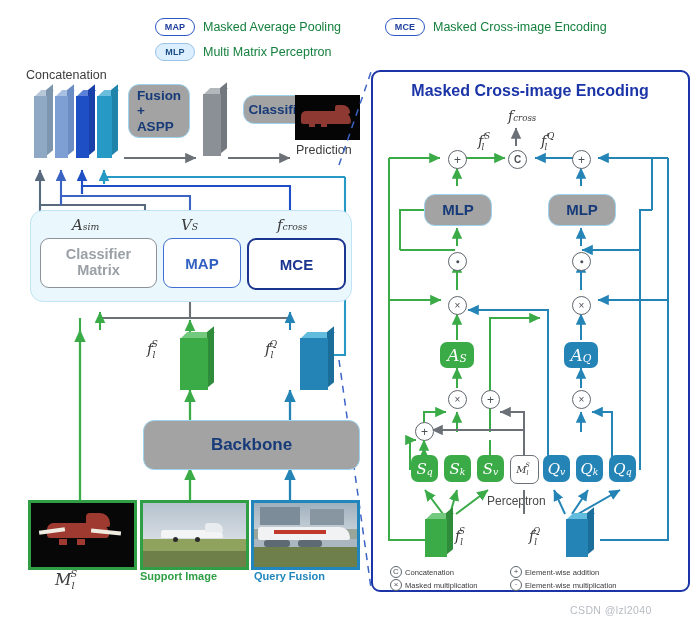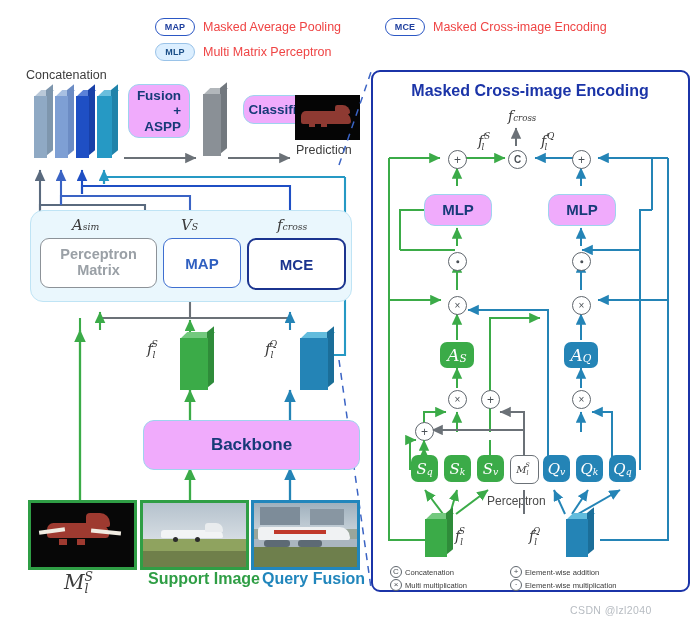--- a/index.html
+++ b/index.html
@@ -6,25 +6,25 @@
   body{width:695px;height:623px;position:relative;overflow:hidden;
        font-family:"Liberation Sans",sans-serif;}
   .abs{position:absolute;}
   .ctr{display:flex;align-items:center;justify-content:center;}
 
   
   .tag{border-radius:9px;border:1.6px solid #2b57c4;background:#ffffff;
        color:#1f3f9e;font-weight:bold;font-size:9px;letter-spacing:.2px;
        width:38px;height:16px;}
   .tag.fill{background:#dcefff;border-color:#9ac3e8;color:#1b4f87;}
-  .legend-txt{font-size:12.5px;color:#ef4444;white-space:nowrap;}
-
-  
-  .rbox{border-radius:11px;border:1.6px solid #9ed3ee;background:#f0abfc;
-        color:#173a78;font-weight:bold;text-align:right;line-height:1.12;}
+  .legend-txt{font-size:12.5px;color:#15803d;white-space:nowrap;}
+
+  
+  .rbox{border-radius:11px;border:1.6px solid #9ed3ee;background:#a3a3a3;
+        color:#173a78;font-weight:bold;text-align:left;line-height:1.12;}
   .rbox.mlp{font-size:15px;}
   .greybox{border-radius:9px;border:1.7px solid #8c9298;background:#ffffff;
            color:#9aa0a6;font-weight:bold;text-align:center;line-height:1.1;font-size:14.5px;}
   .bluebox{border-radius:9px;border:1.7px solid #3f6fd0;background:#ffffff;
            color:#2f5fc0;font-weight:bold;text-align:center;font-size:15px;}
   .bluebox.dark{border-color:#1b348f;color:#1b348f;border-width:2.2px;}
 
   .panel-outer{border-radius:13px;border:1.5px solid #bfe4f5;background:#eaf7fd;}
   .mce-panel{border-radius:9px;border:2.6px solid #1b34a8;background:#ffffff;}
 
@@ -52,21 +52,21 @@
   .chip{border-radius:7px;width:27px;height:27px;font-family:"DejaVu Serif",serif;
         font-style:italic;color:#ffffff;font-size:15px;}
   .chip.g{background:#3bab48;}
   .chip.b{background:#2484b6;}
   .chip.w{background:#ffffff;border:1.5px solid #6b7177;color:#3b3b3b;font-size:10px;}
   .attn{border-radius:7px;width:34px;height:26px;font-family:"DejaVu Serif",serif;
         font-style:italic;color:#fff;font-size:17px;}
 
   
   .photo{background-size:cover;background-position:center;}
-  .cap{font-weight:bold;font-size:16px;margin-left:8px;}
+  .cap{font-weight:bold;font-size:11px;}
 
   
   .lgi{display:flex;align-items:center;gap:3px;font-size:7.6px;color:#3a3a3a;white-space:nowrap;}
   .lgc{width:10px;height:10px;border-radius:50%;border:1px solid #5f666d;color:#4a5056;
        font-size:8px;line-height:9px;text-align:center;flex:none;}
   .wm{font-size:10.5px;color:#b7bcc2;letter-spacing:.4px;text-align:right;}
 </style>
 </head>
 <body>
 
@@ -213,21 +213,21 @@
   <span class="cal">A</span><span class="sub">sim</span>
 </div>
 <div class="abs mth" style="left:181px;top:216px;font-size:15px;">
   <span class="cal">V</span><span class="sub">S</span>
 </div>
 <div class="abs mth" style="left:277px;top:216px;font-size:15px;">
   <span>f</span><span class="sub">cross</span>
 </div>
 
 <div class="abs greybox ctr" style="left:40px;top:238px;width:115px;height:48px;">
-  <span style="width:80px;display:block;">Perceptron Matrix</span>
+  <span style="width:80px;display:block;">Classifier Matrix</span>
 </div>
 <div class="abs bluebox ctr" style="left:163px;top:238px;width:76px;height:48px;">
   <span>MAP</span>
 </div>
 <div class="abs bluebox dark ctr" style="left:247px;top:238px;width:95px;height:48px;">
   <span>MCE</span>
 </div>
 
 <div class="slab" style="left:180px;top:332px;width:28px;height:58px;">
   <div class="top" style="background:#73c97e;"></div>
@@ -252,21 +252,21 @@
 </div>
 
 <div class="abs photo" style="left:28px;top:500px;width:103px;height:64px;background:#070707;border:3px solid #2f9e45;overflow:hidden;">
   <div class="abs" style="left:16px;top:20px;width:62px;height:15px;background:#9e3a30;border-radius:9px 16px 5px 5px;"></div>
   <div class="abs" style="left:55px;top:10px;width:24px;height:14px;background:#9e3a30;border-radius:4px 10px 2px 2px;"></div>
   <div class="abs" style="left:8px;top:26px;width:26px;height:4px;background:#f1ece2;transform:rotate(-8deg);"></div>
   <div class="abs" style="left:60px;top:27px;width:30px;height:4px;background:#f1ece2;transform:rotate(6deg);"></div>
   <div class="abs" style="left:28px;top:36px;width:8px;height:6px;background:#9e3a30;"></div>
   <div class="abs" style="left:46px;top:36px;width:8px;height:6px;background:#9e3a30;"></div>
 </div>
-<div class="abs mth" style="left:64px;top:570px;font-size:20px;">
+<div class="abs mth" style="left:55px;top:570px;font-size:16px;">
   <span class="cal">M</span><span class="sub" style="position:relative;top:4px;">l</span><span class="sub" style="position:relative;top:-8px;left:-4px;">S</span>
 </div>
 
 <div class="abs" style="left:140px;top:500px;width:103px;height:64px;border:3px solid #2f9e45;overflow:hidden;background:#b9c3cc;">
   <div class="abs" style="left:0;top:0;width:103px;height:36px;background:linear-gradient(#b5c2cd,#d5dce2);"></div>
   <div class="abs" style="left:0;top:36px;width:103px;height:12px;background:#8fa35f;"></div>
   <div class="abs" style="left:0;top:48px;width:103px;height:16px;background:#6f7f4a;"></div>
   <div class="abs" style="left:18px;top:27px;width:62px;height:8px;background:#f2f4f5;border-radius:5px 10px 3px 3px;"></div>
   <div class="abs" style="left:62px;top:20px;width:18px;height:9px;background:#e9ecee;border-radius:3px 7px 1px 1px;"></div>
   <div class="abs" style="left:30px;top:34px;width:5px;height:5px;background:#2b2b2b;border-radius:50%;"></div>
@@ -478,21 +478,21 @@
 <div class="abs mth" style="left:529px;top:528px;font-size:14px;">
   <span>f</span><span class="sub" style="position:relative;top:4px;">l</span><span class="sub" style="position:relative;top:-7px;left:-4px;">Q</span>
 </div>
 
 <div class="abs lgi" style="left:390px;top:566px;">
   <span class="lgc">C</span>
   <span>Concatenation</span>
   </div>
 <div class="abs lgi" style="left:390px;top:579px;">
   <span class="lgc">×</span>
-  <span>Multi multiplication</span>
+  <span>Masked multiplication</span>
   </div>
 <div class="abs lgi" style="left:510px;top:566px;">
   <span class="lgc">+</span>
   <span>Element-wise addition</span>
   </div>
 <div class="abs lgi" style="left:510px;top:579px;">
   <span class="lgc">·</span>
   <span>Element-wise multiplication</span>
   </div>
 

